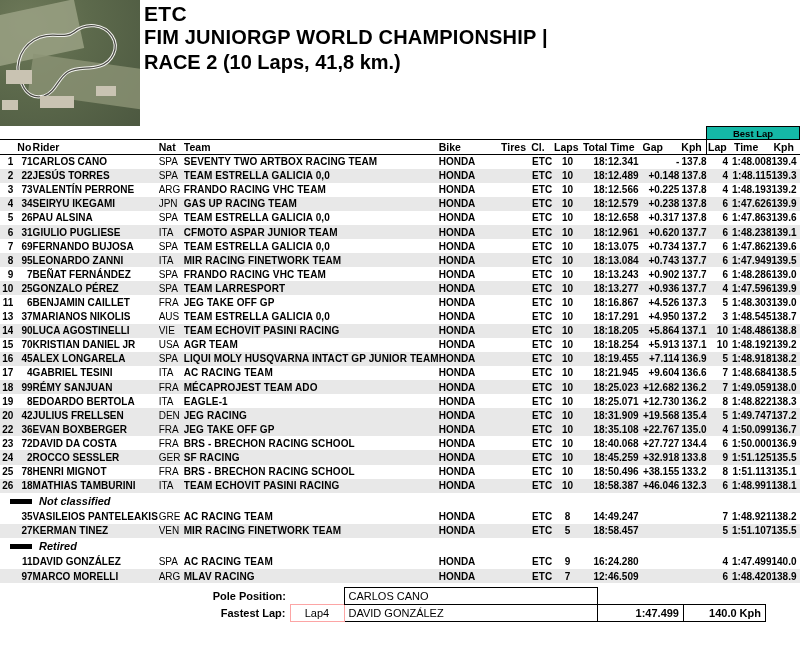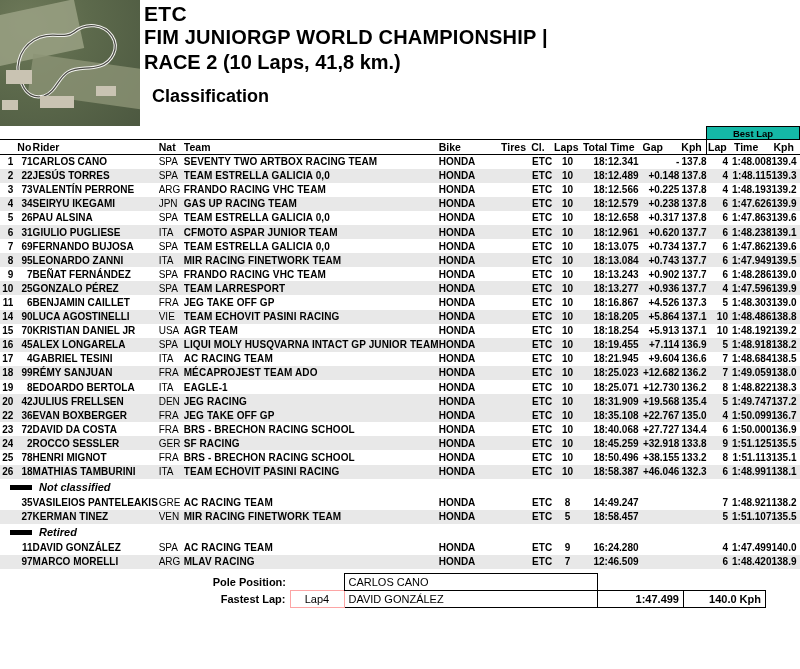--- a/index.html
+++ b/index.html
@@ -214,21 +214,20 @@
       <div class="bld b1"></div>
       <div class="bld b2"></div>
       <div class="bld b3"></div>
       <div class="bld b4"></div>
     </div>
 
     <div class="title-block">
       <div class="t-etc">ETC</div>
       <div class="t-champ">FIM JUNIORGP WORLD CHAMPIONSHIP |</div>
       <div class="t-race">RACE 2 (10 Laps, 41,8 km.)</div>
-      <div class="t-class">Classification</div>
     </div>
   </div>
 
   <div class="tbl-wrap">
     <table class="results">
       <tbody id="tbody-root">
         <tr class="bestlap-row">
           <td class="c-pos"></td>
             <td class="c-num"></td>
             <td class="c-rider"></td>
@@ -440,20 +439,37 @@
             <td class="c-tires"></td>
             <td class="c-cl">ETC</td>
             <td class="c-laps">10</td>
             <td class="c-total">18:16.867</td>
             <td class="c-gap">+4.526</td>
             <td class="c-kph">137.3</td>
             <td class="c-blap">5</td>
             <td class="c-btime">1:48.303</td>
             <td class="c-bkph">139.0</td>
           </tr>
+          <tr class="data">
+            <td class="c-pos">13</td>
+            <td class="c-num">37</td>
+            <td class="c-rider">MARIANOS NIKOLIS</td>
+            <td class="c-nat">AUS</td>
+            <td class="c-team">TEAM ESTRELLA GALICIA 0,0</td>
+            <td class="c-bike">HONDA</td>
+            <td class="c-tires"></td>
+            <td class="c-cl">ETC</td>
+            <td class="c-laps">10</td>
+            <td class="c-total">18:17.291</td>
+            <td class="c-gap">+4.950</td>
+            <td class="c-kph">137.2</td>
+            <td class="c-blap">3</td>
+            <td class="c-btime">1:48.545</td>
+            <td class="c-bkph">138.7</td>
+          </tr>
           <tr class="data alt">
             <td class="c-pos">14</td>
             <td class="c-num">90</td>
             <td class="c-rider">LUCA AGOSTINELLI</td>
             <td class="c-nat">VIE</td>
             <td class="c-team">TEAM ECHOVIT PASINI RACING</td>
             <td class="c-bike">HONDA</td>
             <td class="c-tires"></td>
             <td class="c-cl">ETC</td>
             <td class="c-laps">10</td>

